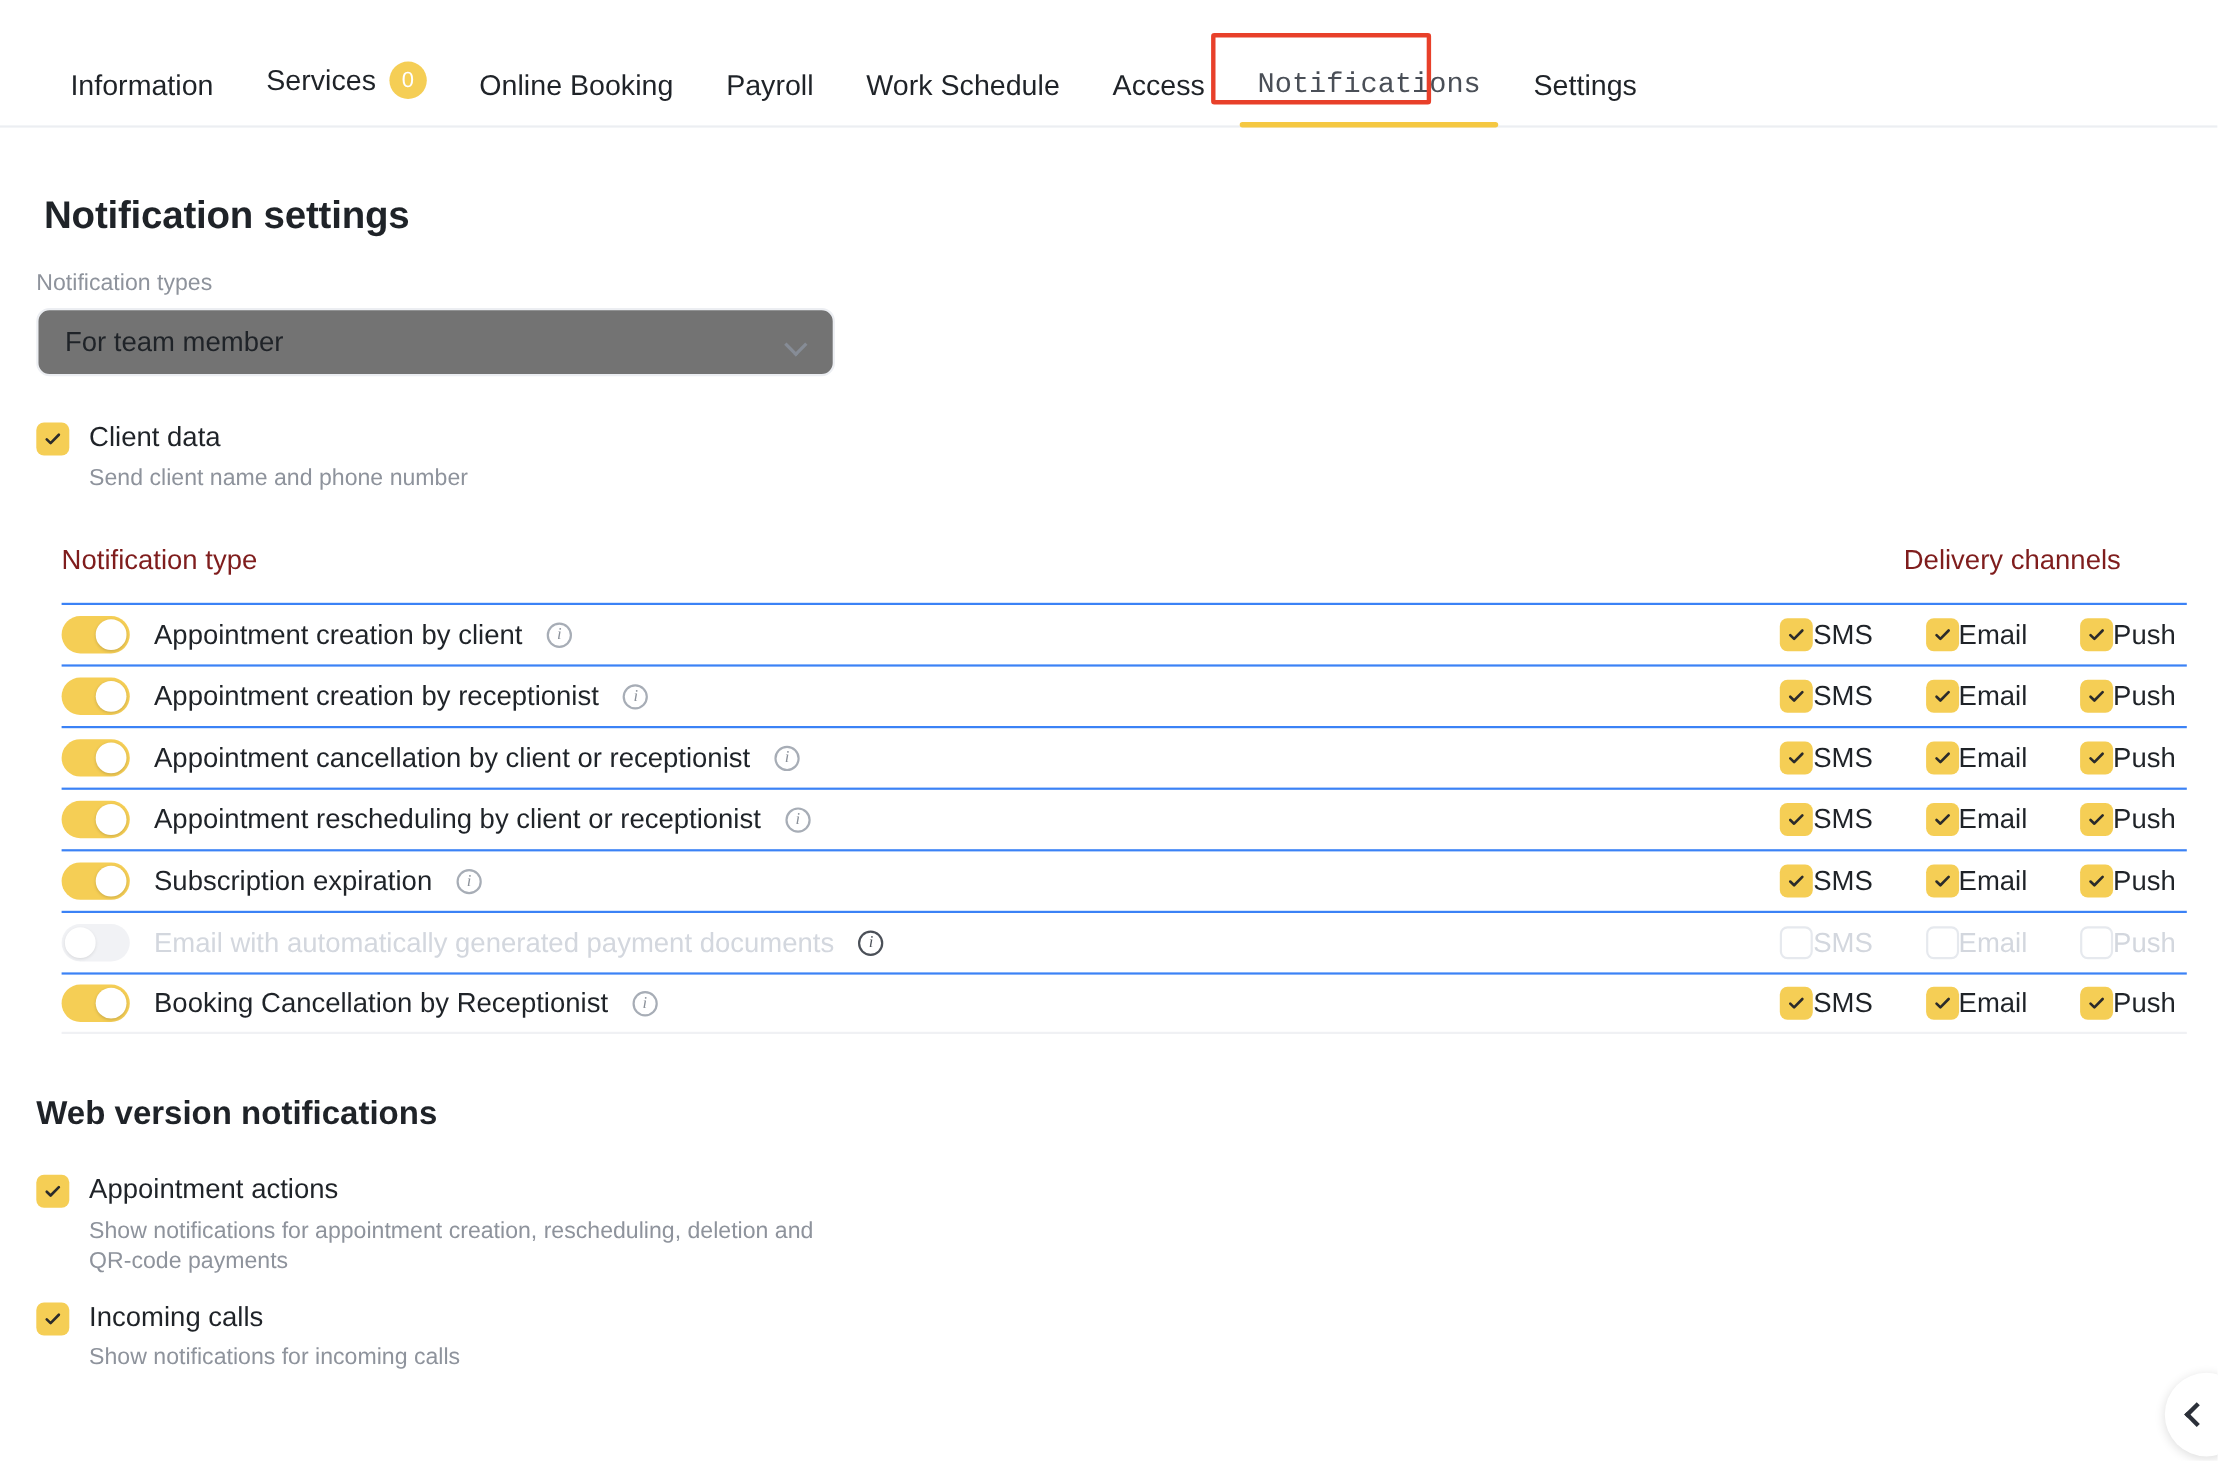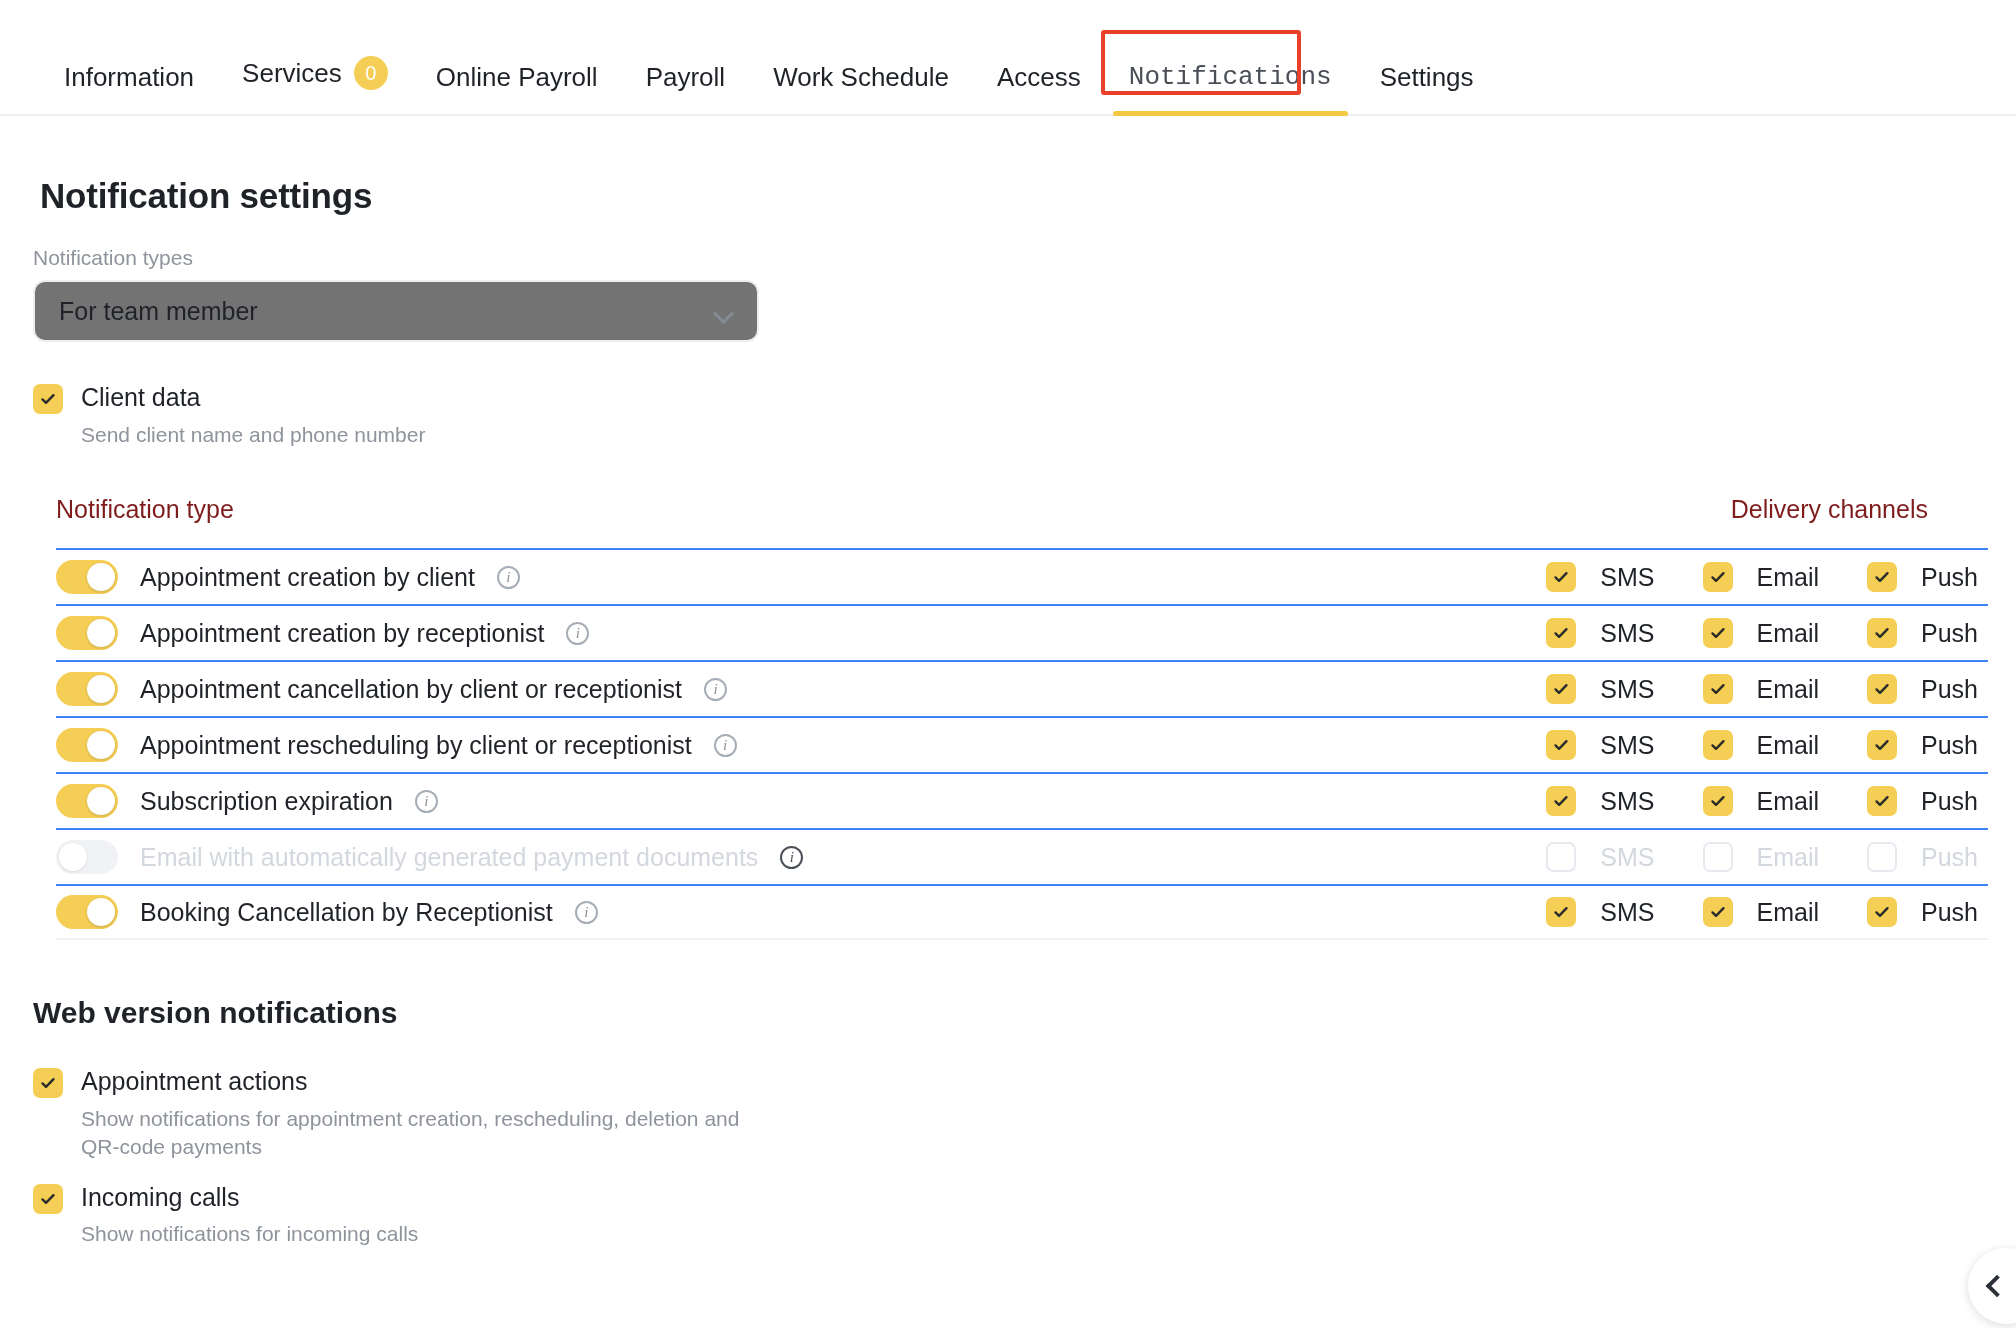--- a/index.html
+++ b/index.html
@@ -200,21 +200,21 @@
     display: inline-flex;
     align-items: center;
     justify-content: center;
     line-height: 1;
     flex: 0 0 auto;
     cursor: pointer;
   }
   .nrow.disabled .info { border-color: #4b5058; color: #4b5058; }
 
   .channels { display: flex; align-items: center; gap: 48px; margin-right: 10px; }
-  .chan { display: flex; align-items: center; gap: 24px; cursor: pointer; }
+  .chan { display: flex; align-items: center; gap: 0; cursor: pointer; }
   .chan-label { font-size: 25px; color: #1f2328; }
   .nrow.disabled .chan-label { color: #d3d7de; }
 
   
   .h2 {
     font-size: 30px;
     font-weight: 700;
     color: #1f2328;
     margin: 56px 0 0 33px;
   }
@@ -253,21 +253,21 @@
     <div class="tab">
       <span>Information</span>
     </div>
 
     <div class="tab">
       <span>Services</span>
       <span class="badge">0</span>
     </div>
 
     <div class="tab">
-      <span>Online Payroll</span>
+      <span>Online Booking</span>
     </div>
 
     <div class="tab">
       <span>Payroll</span>
     </div>
 
     <div class="tab">
       <span>Work Schedule</span>
     </div>
 

